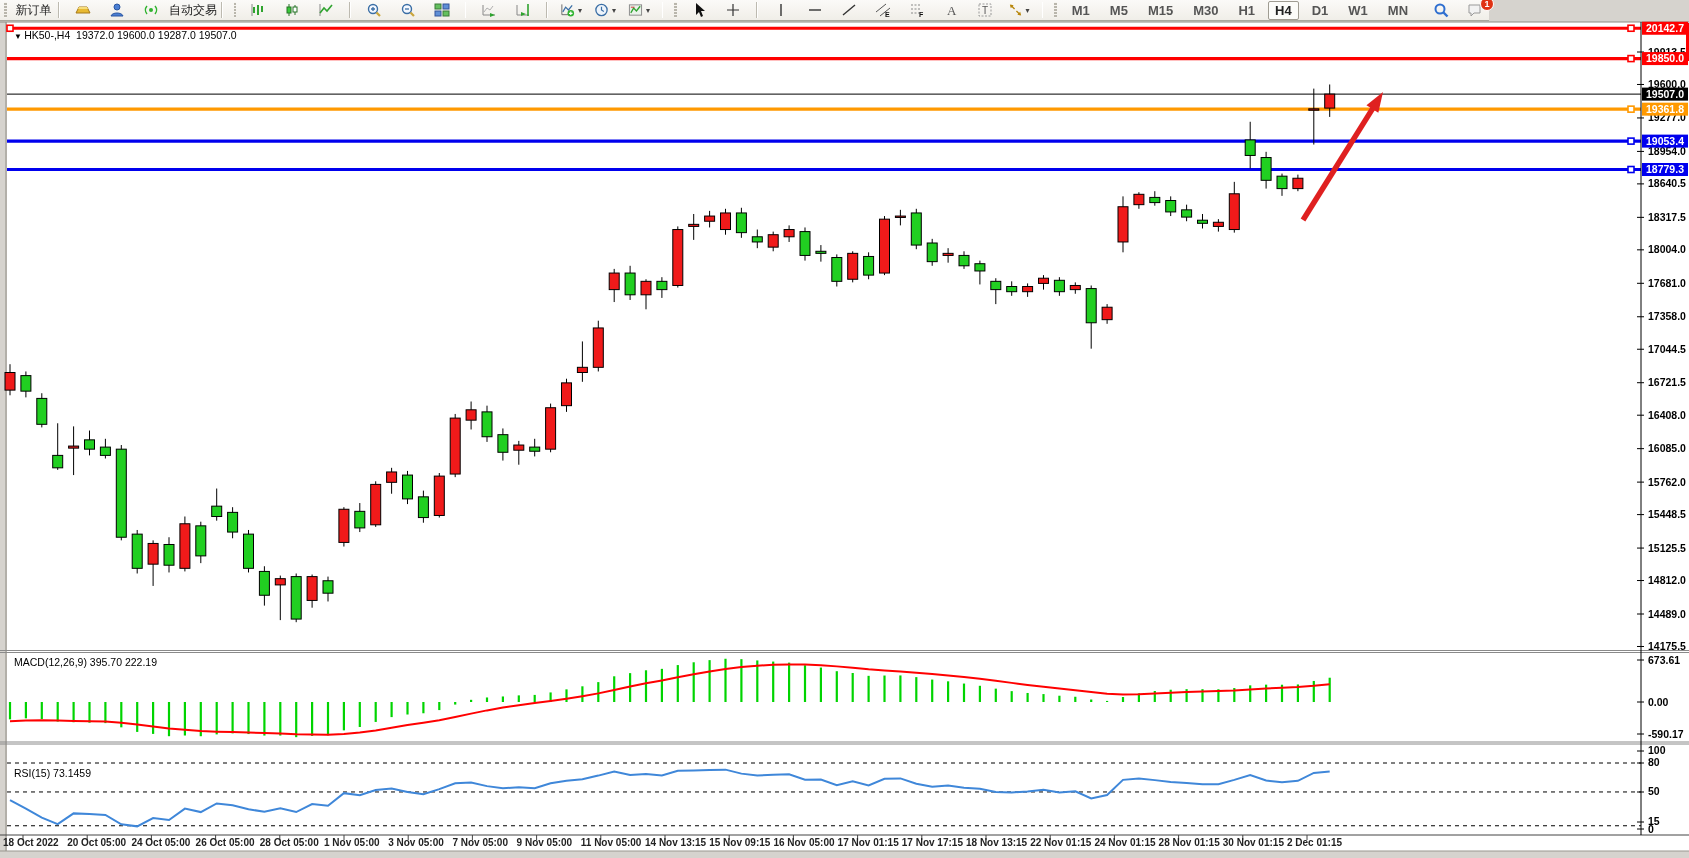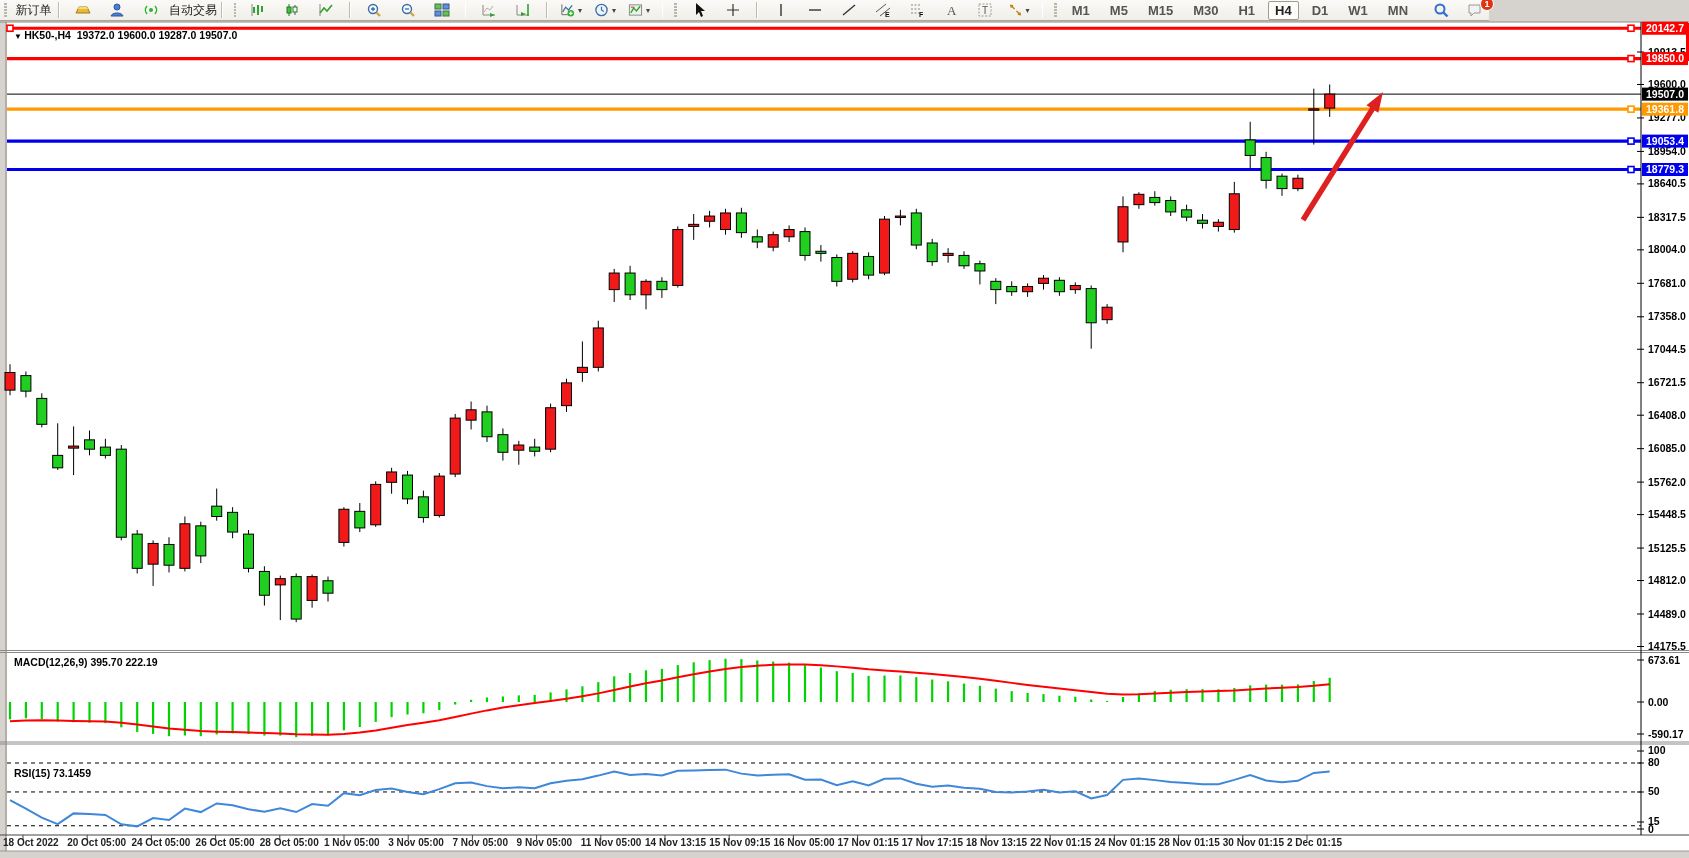--- a/index.html
+++ b/index.html
@@ -12,21 +12,21 @@
   .tb-btn .cn{font-size:12px;color:#222;white-space:nowrap;}
   .tb-sep{width:1px;height:16px;background:#bdbab0;border-right:1px solid #fff;margin:0 3px;}
   .tb-handle{width:5px;height:16px;margin:0 2px;background:repeating-linear-gradient(#f6f4ef 0 1px,#b9b6ac 1px 3px);border-radius:1px;}
   .tb-caret{font-size:8px;color:#444;}
   .tf-btn{height:17px;padding:0 6px;font-size:13px;font-weight:700;color:#555;display:flex;align-items:center;border:1px solid transparent;}
   .tf-btn.active{background:#fcfcf9;border:1px solid #9f9c92;color:#222;border-radius:2px;text-align:center;}
   .tb-spacer{flex:1;}
   .badge{position:absolute;top:-4px;right:-6px;background:#e03214;color:#fff;font-size:9px;font-weight:700;
     border-radius:7px;min-width:12px;height:12px;display:flex;align-items:center;justify-content:center;border:1px solid #fff;}
   
-  .overlay-label{position:absolute;z-index:4;font-size:10.5px;font-weight:700;color:#000;white-space:pre;}
+  .overlay-label{position:absolute;z-index:4;font-size:10.5px;font-weight:400;color:#000;white-space:pre;}
   #chartsvg{position:absolute;left:0;top:0;z-index:1;}
 </style>
 </head>
 <body>
 
 <div id="app">
   <div class="toolbar" id="toolbar">
       <div class="tb-handle"></div>
       <div class="tb-btn" style="position: relative;">
         <svg width="16" height="16" viewBox="0 0 16 16">

